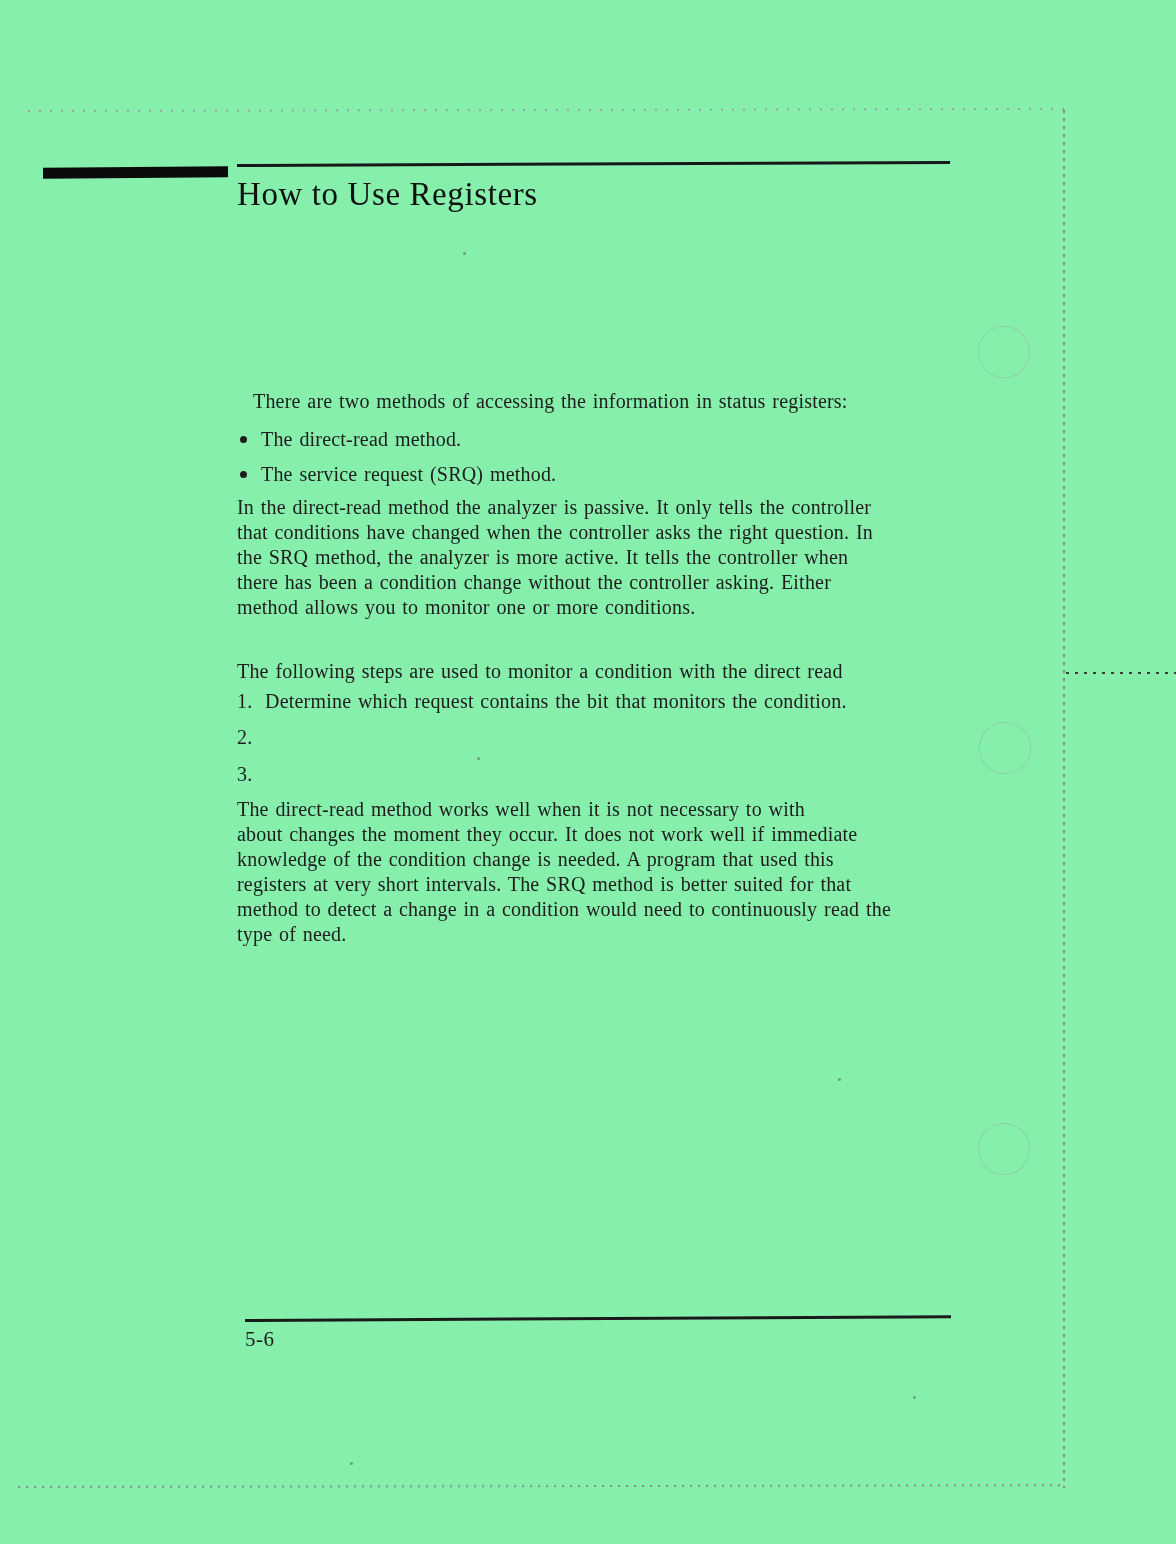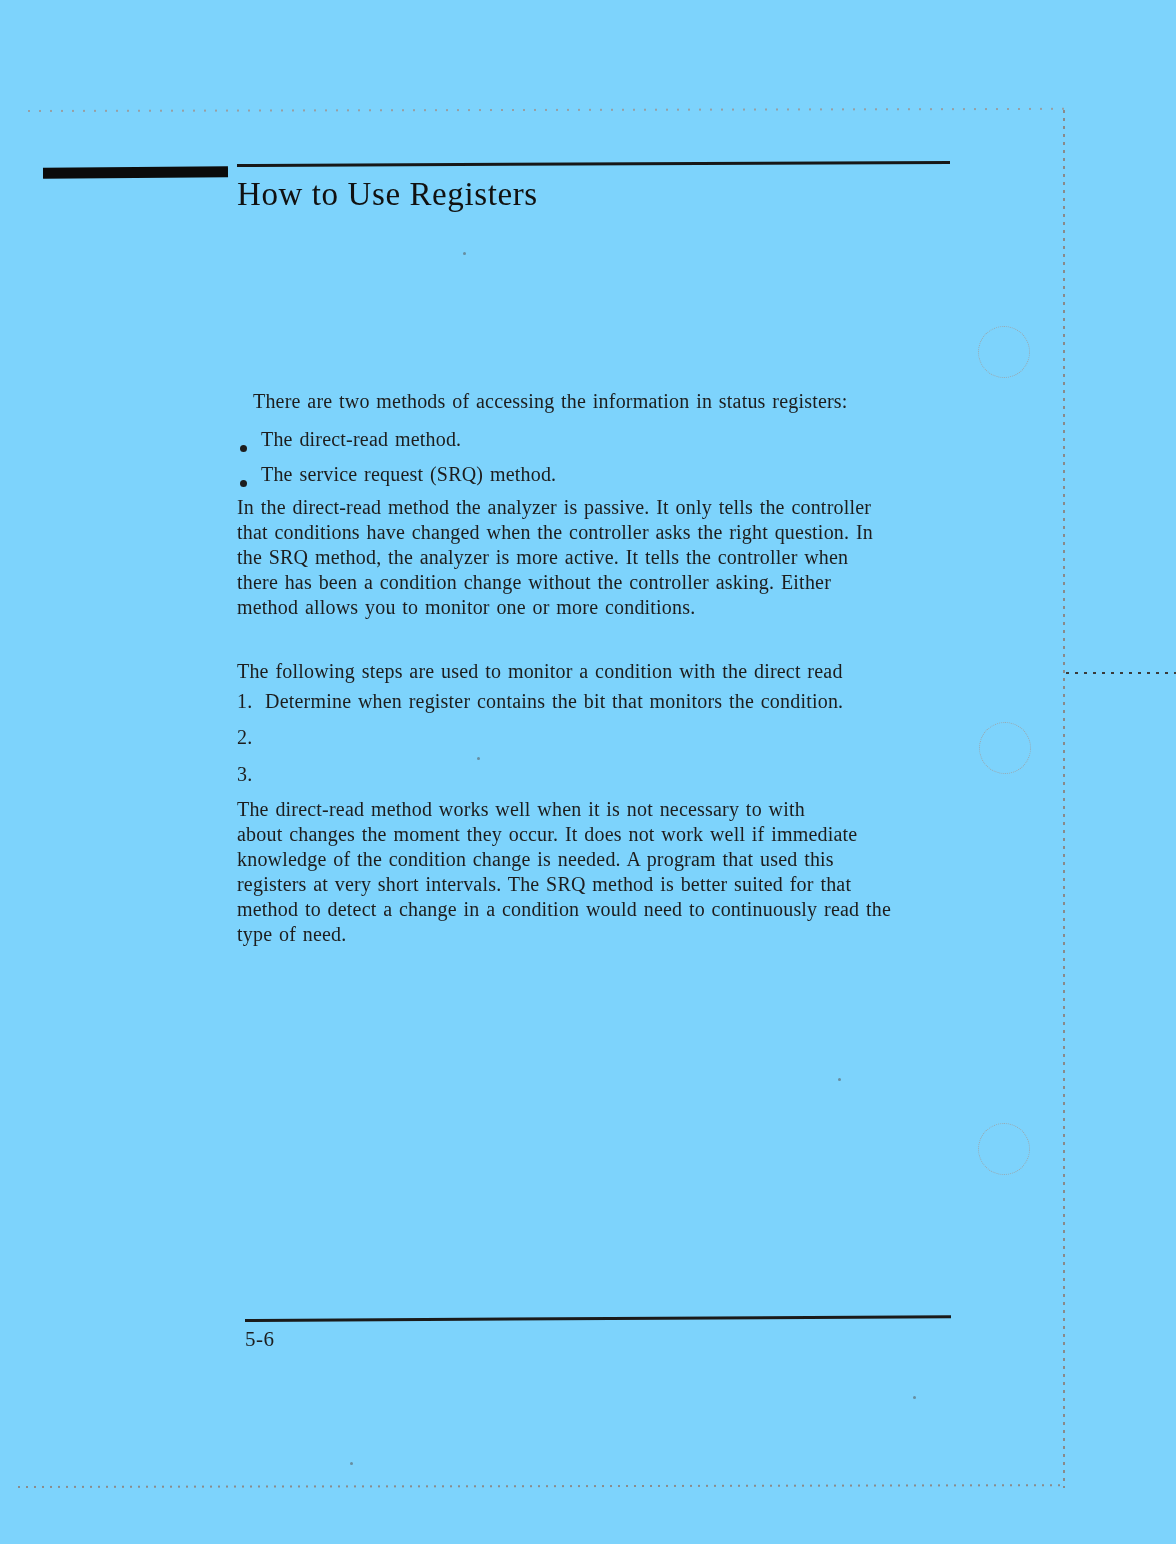--- a/index.html
+++ b/index.html
@@ -4,21 +4,21 @@
 <style>
   html, body {
     margin: 0;
     padding: 0;
     background: #ffffff;
   }
   .canvas {
     position: relative;
     width: 1176px;
     height: 1544px;
-    background: #7dd3fc;
+    background: #86efac;
     overflow: hidden;
     font-family: "Liberation Serif", "DejaVu Serif", serif;
     color: #1d1d1d;
   }
 
   
   .edge-top {
     position: absolute; left: 28px; top: 110px; width: 1038px; height: 2px;
     background: repeating-linear-gradient(90deg, #9a9a9a 0 2px, transparent 2px 11px);
     transform: rotate(-0.12deg); transform-origin: left center; opacity: .9;
@@ -79,21 +79,21 @@
   .b-intro  { top: 389px; margin-left: 16px; }
   .b-bullet1 { top: 427px; }
   .b-bullet2 { top: 462px; }
   .b-para1  { top: 495px; }
   .b-stepsintro { top: 659px; }
   .b-step1  { top: 689px; }
   .b-step2  { top: 725px; }
   .b-step3  { top: 762px; }
   .b-para2  { top: 797px; }
 
-  .bullet-item { display: flex; align-items: flex-end; }
+  .bullet-item { display: flex; align-items: flex-start; }
   .bullet-dot {
     width: 7px; height: 7px; border-radius: 50%; background: #1d1d1d;
     margin: 9px 14px 0 3px; flex: 0 0 auto;
   }
   .step-item { display: flex; align-items: flex-start; }
   .step-num { width: 28px; flex: 0 0 auto; }
 
   
   .footer-rule {
     position: absolute; left: 245px; top: 1319px; width: 706px; height: 2.5px;
@@ -148,21 +148,21 @@
     <span class="bullet-dot"></span>
     <span class="line">The service request (SRQ) method.</span>
   </div>
 
   <div class="textblock b-stepsintro">
     <div class="line">The following steps are used to monitor a condition with the direct read</div>
   </div>
 
   <div class="textblock b-step1 step-item">
     <span class="step-num">1.</span>
-    <span class="line">Determine when register contains the bit that monitors the condition.</span>
+    <span class="line">Determine which request contains the bit that monitors the condition.</span>
   </div>
   <div class="textblock b-step2 step-item">
     <span class="step-num">2.</span>
   </div>
   <div class="textblock b-step3 step-item">
     <span class="step-num">3.</span>
   </div>
 
   <div class="textblock b-para2">
     <div class="line">The direct-read method works well when it is not necessary to with</div>

